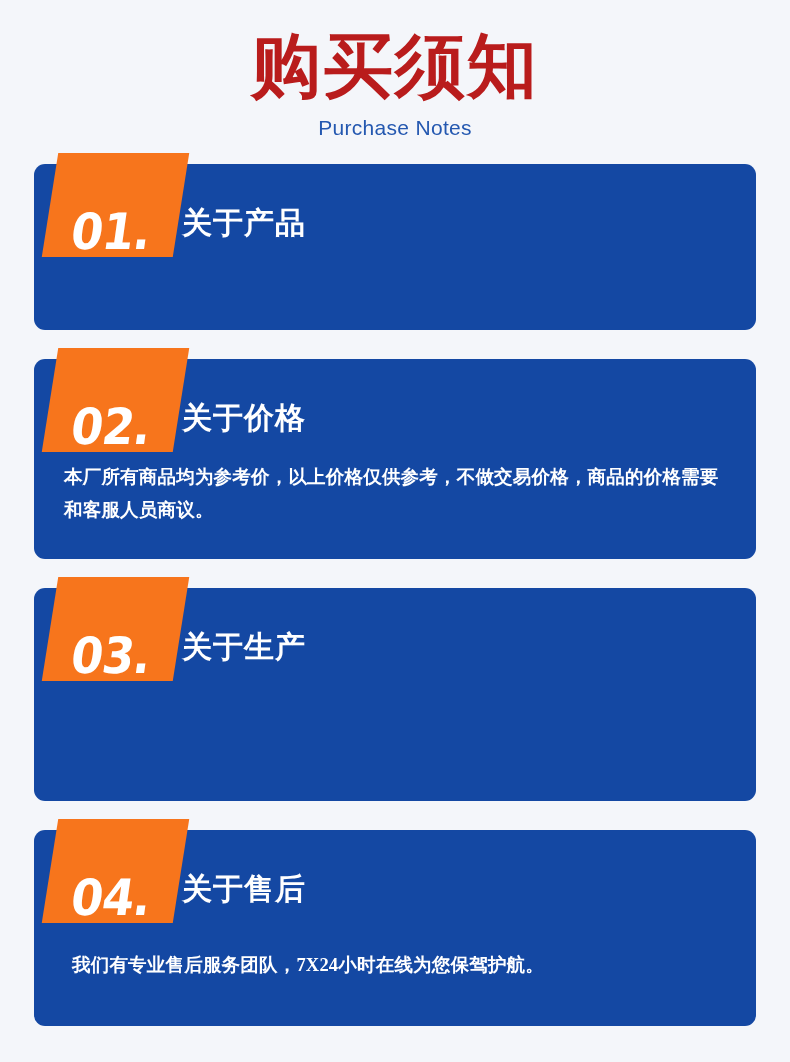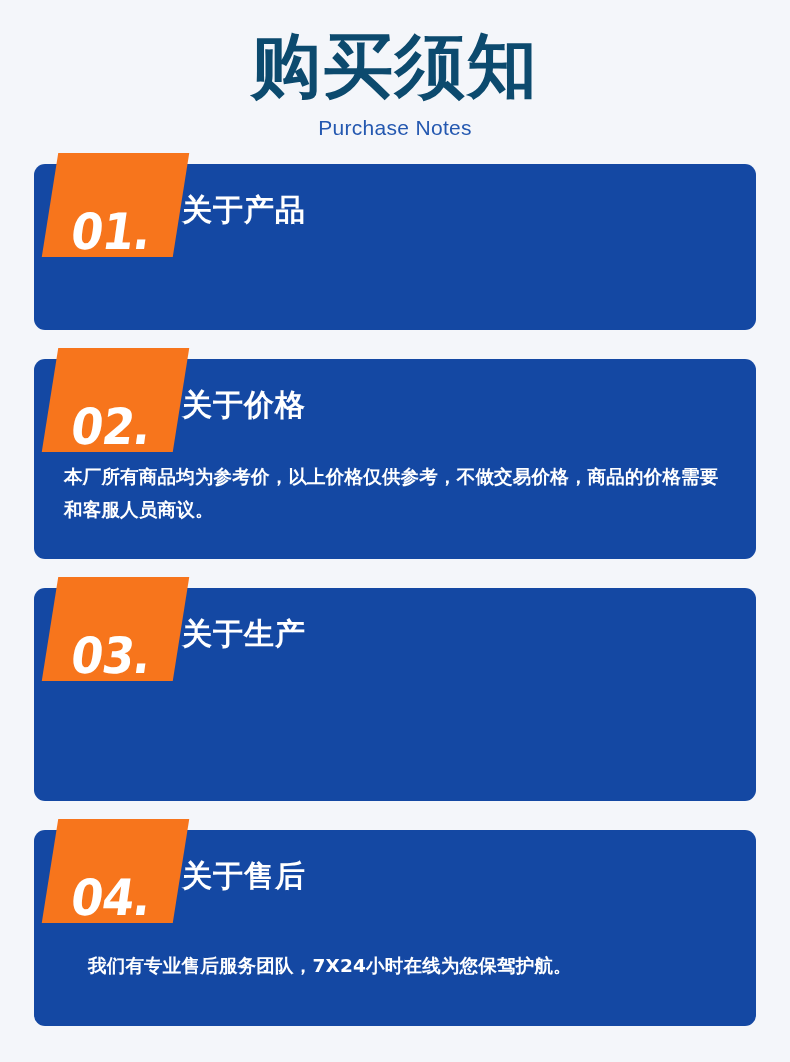--- a/index.html
+++ b/index.html
@@ -20,21 +20,21 @@
   .header {
     width: 100%;
     padding-top: 26px;
     text-align: center;
   }
 
   .page-title {
     font-size: 70px;
     line-height: 80px;
     font-weight: 700;
-    color: #0c4a6e;
+    color: #b91c1c;
     letter-spacing: 2px;
     font-family: "DejaVu Sans", "Liberation Sans", sans-serif;
     text-align: center;
   }
 
   .page-subtitle {
     margin-top: 12px;
     font-size: 21px;
     line-height: 20px;
     color: #2458b0;
@@ -91,21 +91,21 @@
     font-weight: 700;
     line-height: 50px;
     letter-spacing: -1px;
     transform: skewX(-8deg) scaleX(0.92);
     pointer-events: none;
   }
 
   .card-title {
     position: absolute;
     left: 148px;
-    top: 27px;
+    top: 40px;
     z-index: 2;
     color: #ffffff;
     font-size: 30px;
     line-height: 38px;
     font-weight: 700;
     letter-spacing: 1px;
     font-family: "DejaVu Sans", "Liberation Sans", sans-serif;
   }
 
   .card-body {
@@ -114,21 +114,21 @@
     line-height: 33px;
     font-weight: 700;
     letter-spacing: 0.2px;
     font-family: "DejaVu Sans", "Liberation Sans", sans-serif;
   }
 
   
   .card-1 .card-body { padding: 10px 28px 24px 26px; }
   .card-2 .card-body { padding: 8px 30px 22px 30px; }
   .card-3 .card-body { padding: 16px 30px 26px 30px; }
-  .card-4 .card-body { padding: 26px 30px 44px 54px; }
+  .card-4 .card-body { padding: 26px 30px 44px 38px; font-family: Liberation Serif, serif; }
 
   .card-1 { min-height: 166px; }
   .card-2 { min-height: 200px; }
   .card-3 { min-height: 213px; }
   .card-4 { min-height: 190px; }
 </style>
 </head>
 <body>
 
 <div class="header">

